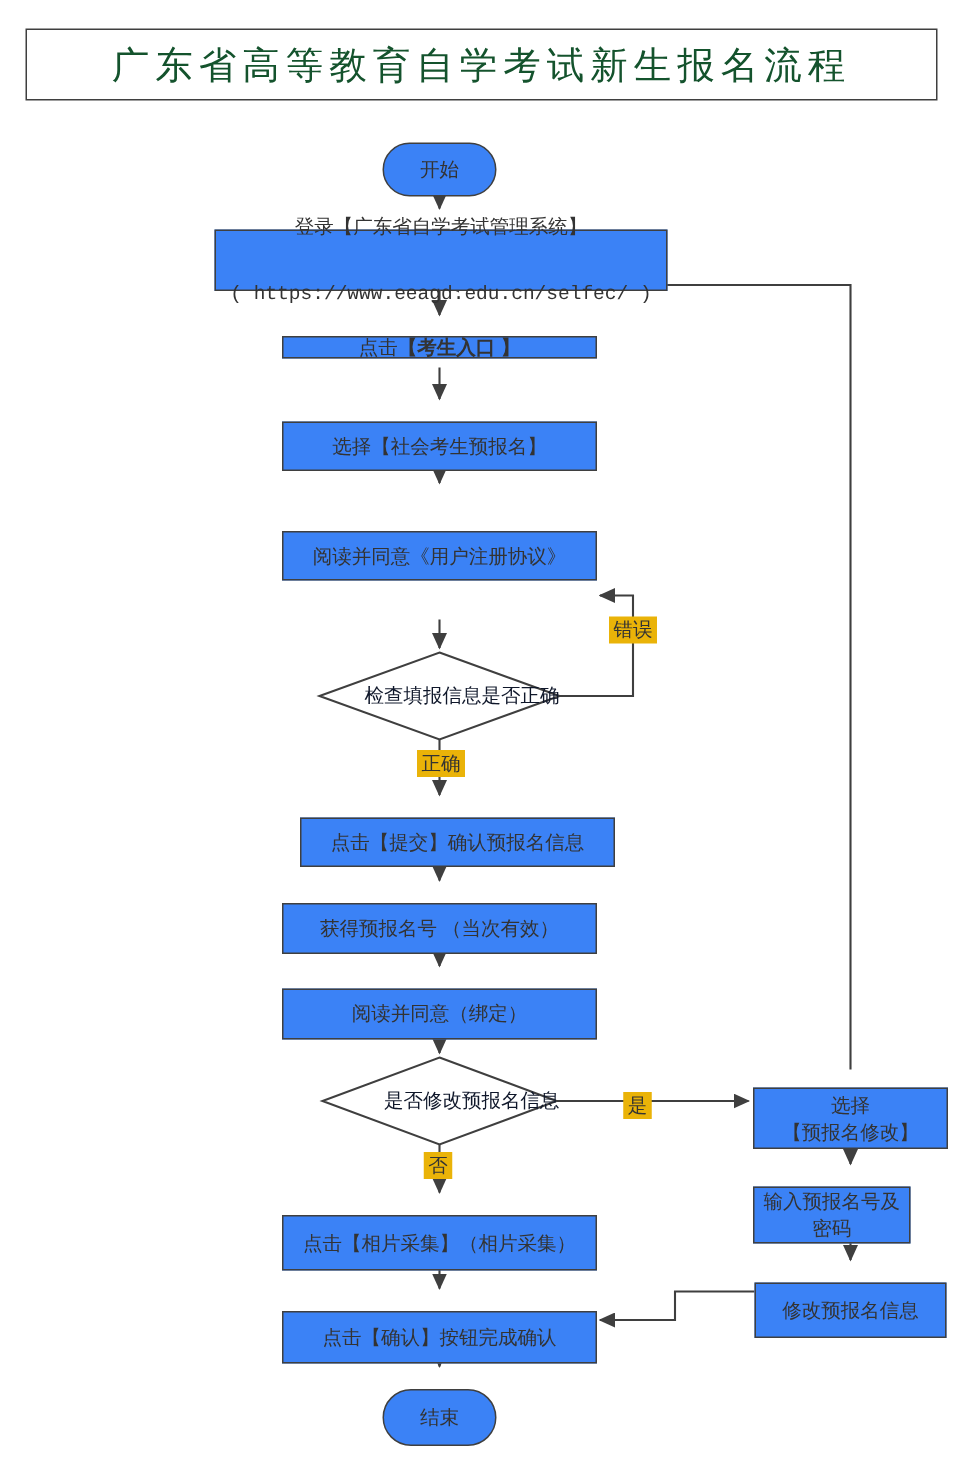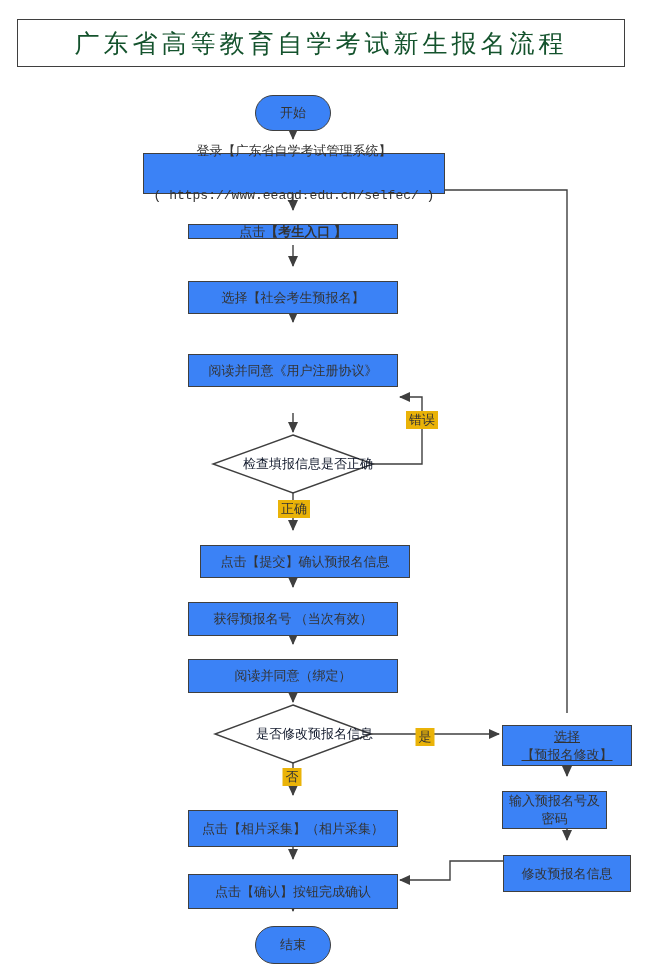--- a/index.html
+++ b/index.html
@@ -41,21 +41,21 @@
   .p-agree   {left:188px;top:342px;width:210px;height:33px;}
   .p-fill    {left:188px;top:379px;width:210px;height:34px;}
   .p-check   {left:213px;top:450px;width:160px;height:28px;}
   .p-submit  {left:200px;top:533px;width:210px;height:33px;}
   .p-number  {left:188px;top:590px;width:210px;height:34px;}
   .p-phone   {left:188px;top:647px;width:210px;height:34px;}
   .p-modifyq {left:213px;top:720px;width:160px;height:28px;}
   .p-photo   {left:188px;top:798px;width:210px;height:37px;}
   .p-confirm {left:188px;top:862px;width:210px;height:35px;}
   .p-end     {left:255px;top:914px;width:76px;height:38px;}
-  .p-rselect {left:502px;top:713px;width:130px;height:41px;text-decoration:underline;}
+  .p-rselect {left:502px;top:713px;width:130px;height:41px;}
   .p-rinput  {left:502px;top:779px;width:105px;height:38px;}
   .p-rmodify {left:503px;top:843px;width:128px;height:37px;}
   .l-error   {left:422px;top:420px;}
   .l-correct {left:294px;top:509px;}
   .l-yes     {left:425px;top:737px;}
   .l-no      {left:292px;top:777px;}
 </style>
 </head>
 <body>
 

